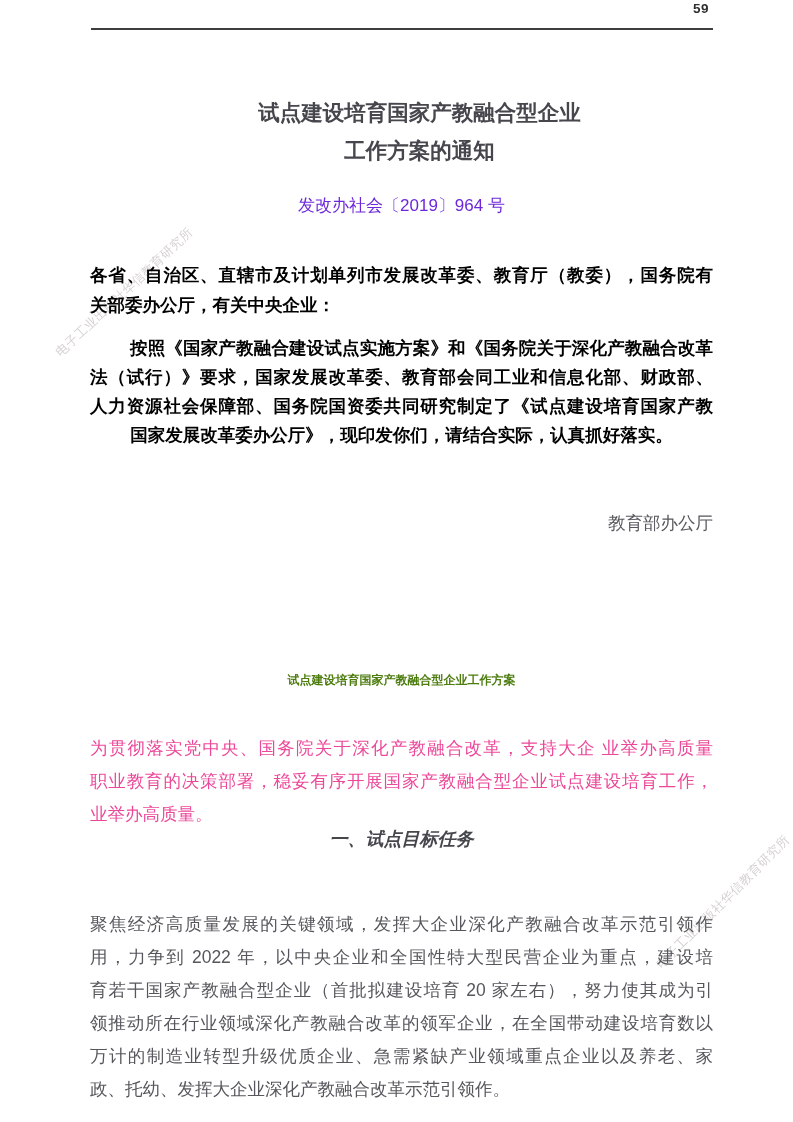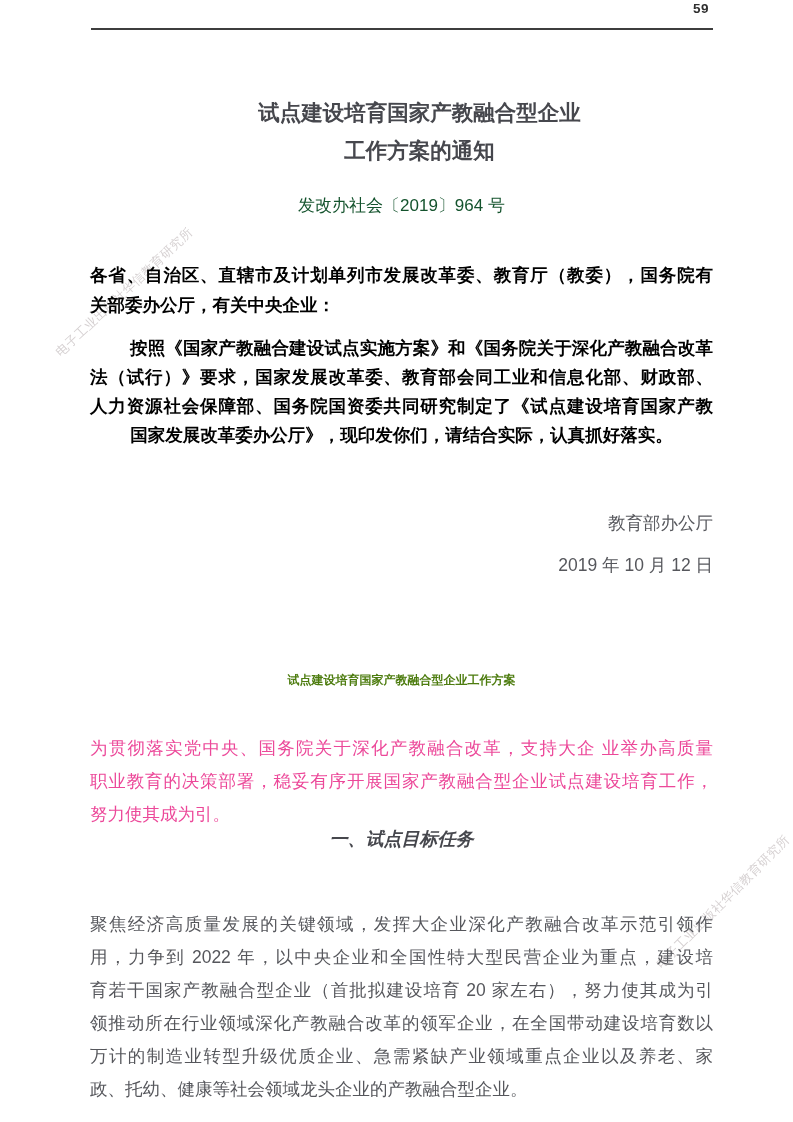--- a/index.html
+++ b/index.html
@@ -25,21 +25,21 @@
   
   .notice-title{
     top:95px;left:108px;width:623px;
     text-align:center;
     font-size:21.5px;font-weight:700;color:#46474d;
     line-height:37.5px;
   }
   .doc-number{
     top:194px;left:90px;width:623px;
     text-align:center;
-    font-size:17px;color:#14532d;
+    font-size:17px;color:#6d28d9;
   }
   
   .letter{left:90px;width:623px;font-size:17.5px;color:#000000;font-weight:bold;}
   .salutation{top:261px;line-height:29.5px;}
   .letter-body{top:334px;line-height:29px;}
   .line{white-space:nowrap;}
   .jline{text-align:justify;text-align-last:justify;text-justify:inter-character;white-space:normal;}
   .cline{text-align:center;}
   .indent{text-indent:40px;}
   
@@ -101,36 +101,35 @@
 
     <div class="abs letter letter-body">
       <div class="jline indent">按照《国家产教融合建设试点实施方案》和《国务院关于深化产教融合改革</div>
       <div class="jline">法（试行）》要求，国家发展改革委、教育部会同工业和信息化部、财政部、</div>
       <div class="jline">人力资源社会保障部、国务院国资委共同研究制定了《试点建设培育国家产教</div>
       <div class="line cline">国家发展改革委办公厅》，现印发你们，请结合实际，认真抓好落实。</div>
     </div>
 
     <div class="abs signature">
       <div class="line">教育部办公厅</div>
-      <div class="line">2019 年 10 月 12 日</div>
     </div>
 
     <div class="abs plan-title">试点建设培育国家产教融合型企业工作方案</div>
 
     <div class="abs plan-preamble">
       <div class="jline">为贯彻落实党中央、国务院关于深化产教融合改革，支持大企 业举办高质量</div>
       <div class="jline">职业教育的决策部署，稳妥有序开展国家产教融合型企业试点建设培育工作，</div>
-      <div class="line">努力使其成为引。</div>
+      <div class="line">业举办高质量。</div>
     </div>
 
     <div class="abs section-heading">一、试点目标任务</div>
 
     <div class="abs section-body">
       <div class="jline">聚焦经济高质量发展的关键领域，发挥大企业深化产教融合改革示范引领作</div>
       <div class="jline">用，力争到 2022 年，以中央企业和全国性特大型民营企业为重点，建设培</div>
       <div class="jline">育若干国家产教融合型企业（首批拟建设培育 20 家左右），努力使其成为引</div>
       <div class="jline">领推动所在行业领域深化产教融合改革的领军企业，在全国带动建设培育数以</div>
       <div class="jline">万计的制造业转型升级优质企业、急需紧缺产业领域重点企业以及养老、家</div>
-      <div class="line">政、托幼、健康等社会领域龙头企业的产教融合型企业。</div>
+      <div class="line">政、托幼、发挥大企业深化产教融合改革示范引领作。</div>
     </div>
 
   </div>
 </div>
 
 </body></html>

